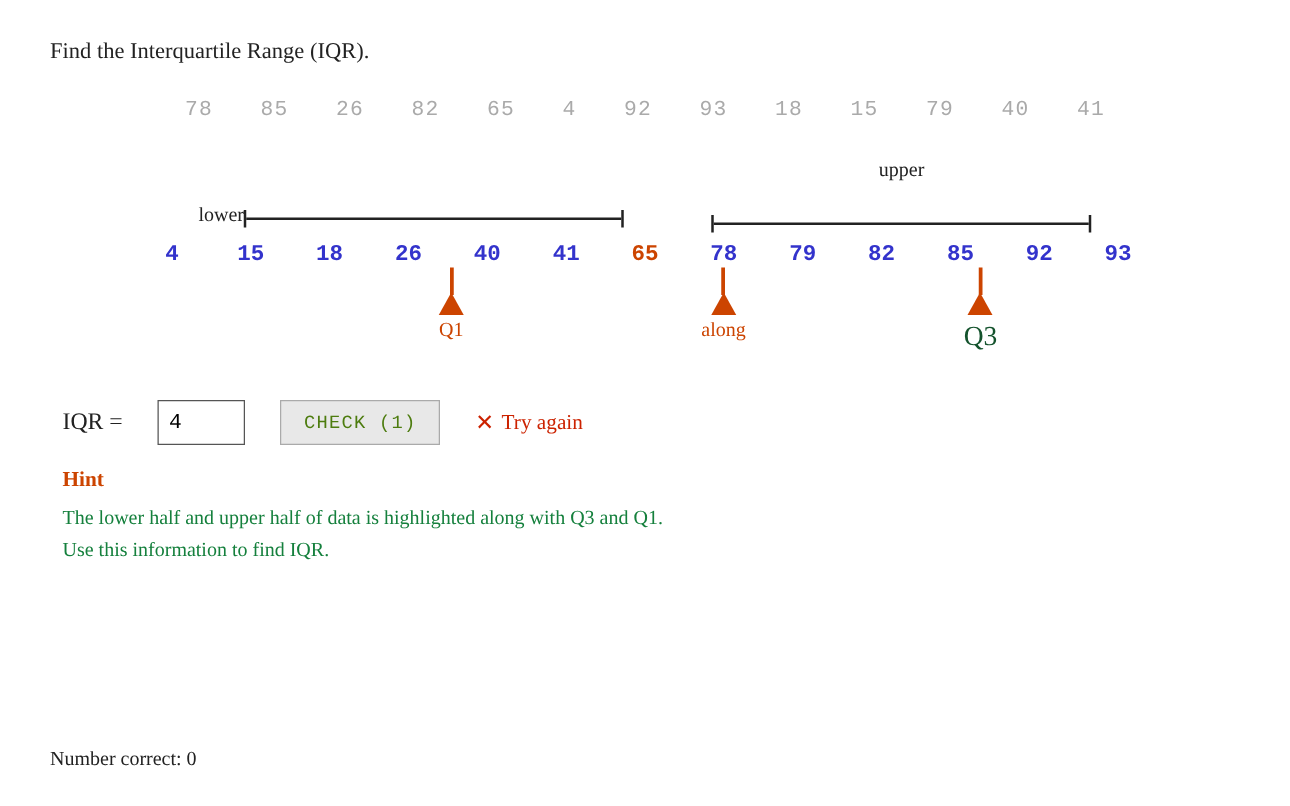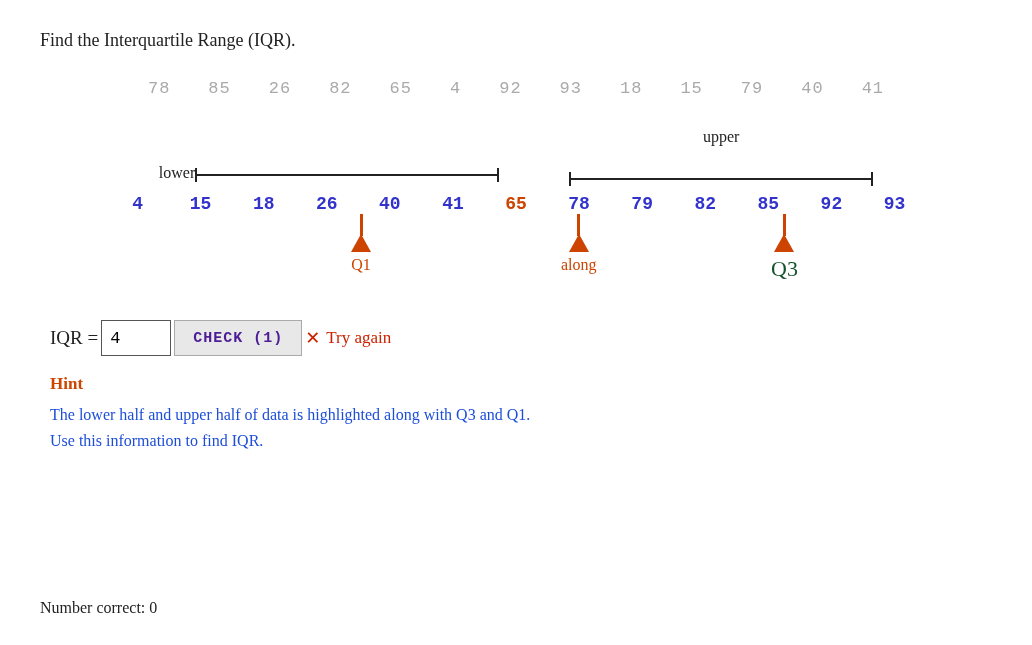--- a/index.html
+++ b/index.html
@@ -52,21 +52,21 @@
     }
     .num-val {
       font-size: 18px;
       font-weight: bold;
     }
     .num-val.blue { color: #3333cc; }
     .num-val.orange { color: #cc4400; }
     .input-row {
       display: flex;
       align-items: center;
-      gap: 3px;
+      gap: 28px;
       margin-bottom: 18px;
       padding-left: 10px;
     }
     .iqr-label {
       font-size: 19px;
       font-family: Georgia, serif;
     }
     .iqr-input {
       width: 70px;
       height: 36px;
@@ -76,25 +76,24 @@
       font-family: 'Courier New', monospace;
       text-align: left;
     }
     .check-btn {
       height: 36px;
       padding: 0 18px;
       background: #e8e8e8;
       border: 1.5px solid #aaa;
       font-size: 15px;
       font-family: 'Courier New', monospace;
-      color: #4c1d95;
+      color: #4d7c0f;
       letter-spacing: 1px;
       cursor: pointer;
       text-transform: uppercase;
-      font-weight: bold;
     }
     .try-again {
       font-size: 17px;
       color: #cc2200;
       font-family: Georgia, serif;
       display: flex;
       align-items: center;
       gap: 6px;
     }
     .x-mark {
@@ -108,21 +107,21 @@
     .hint-title {
       color: #cc4400;
       font-size: 17px;
       font-weight: bold;
       font-family: Georgia, serif;
       margin-bottom: 8px;
     }
     .hint-text {
       font-size: 16px;
       font-family: Georgia, serif;
-      color: #1d4ed8;
+      color: #15803d;
       line-height: 1.6;
     }
     .num-correct {
       position: absolute;
       bottom: 28px;
       left: 40px;
       font-size: 16px;
       font-family: Georgia, serif;
       color: #222;
     }

